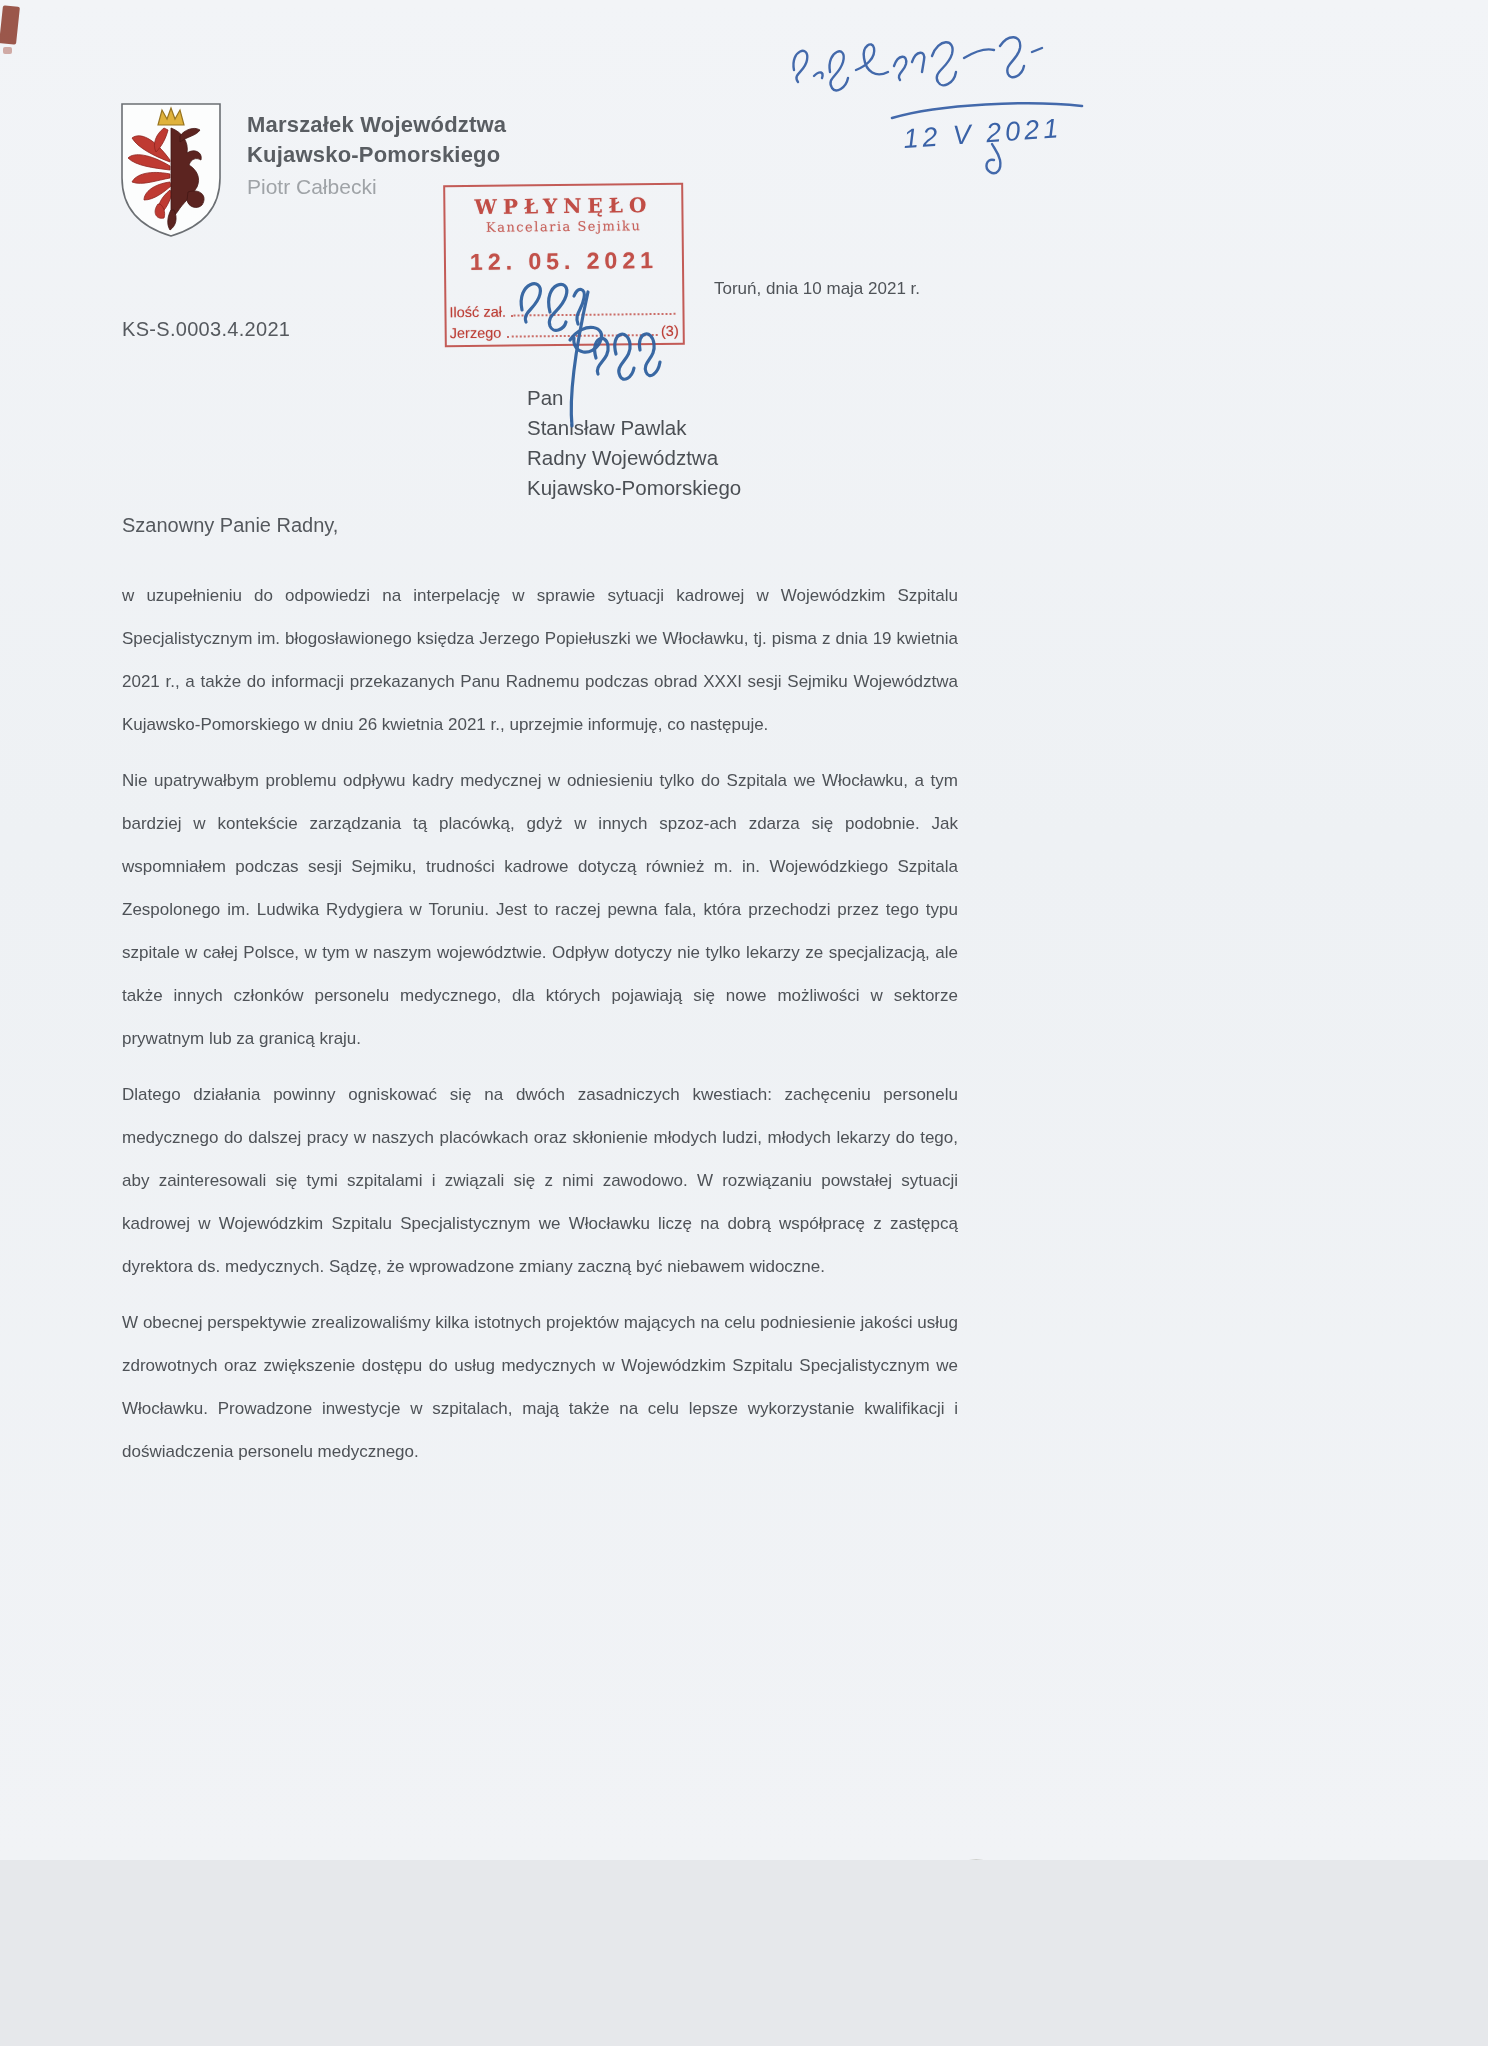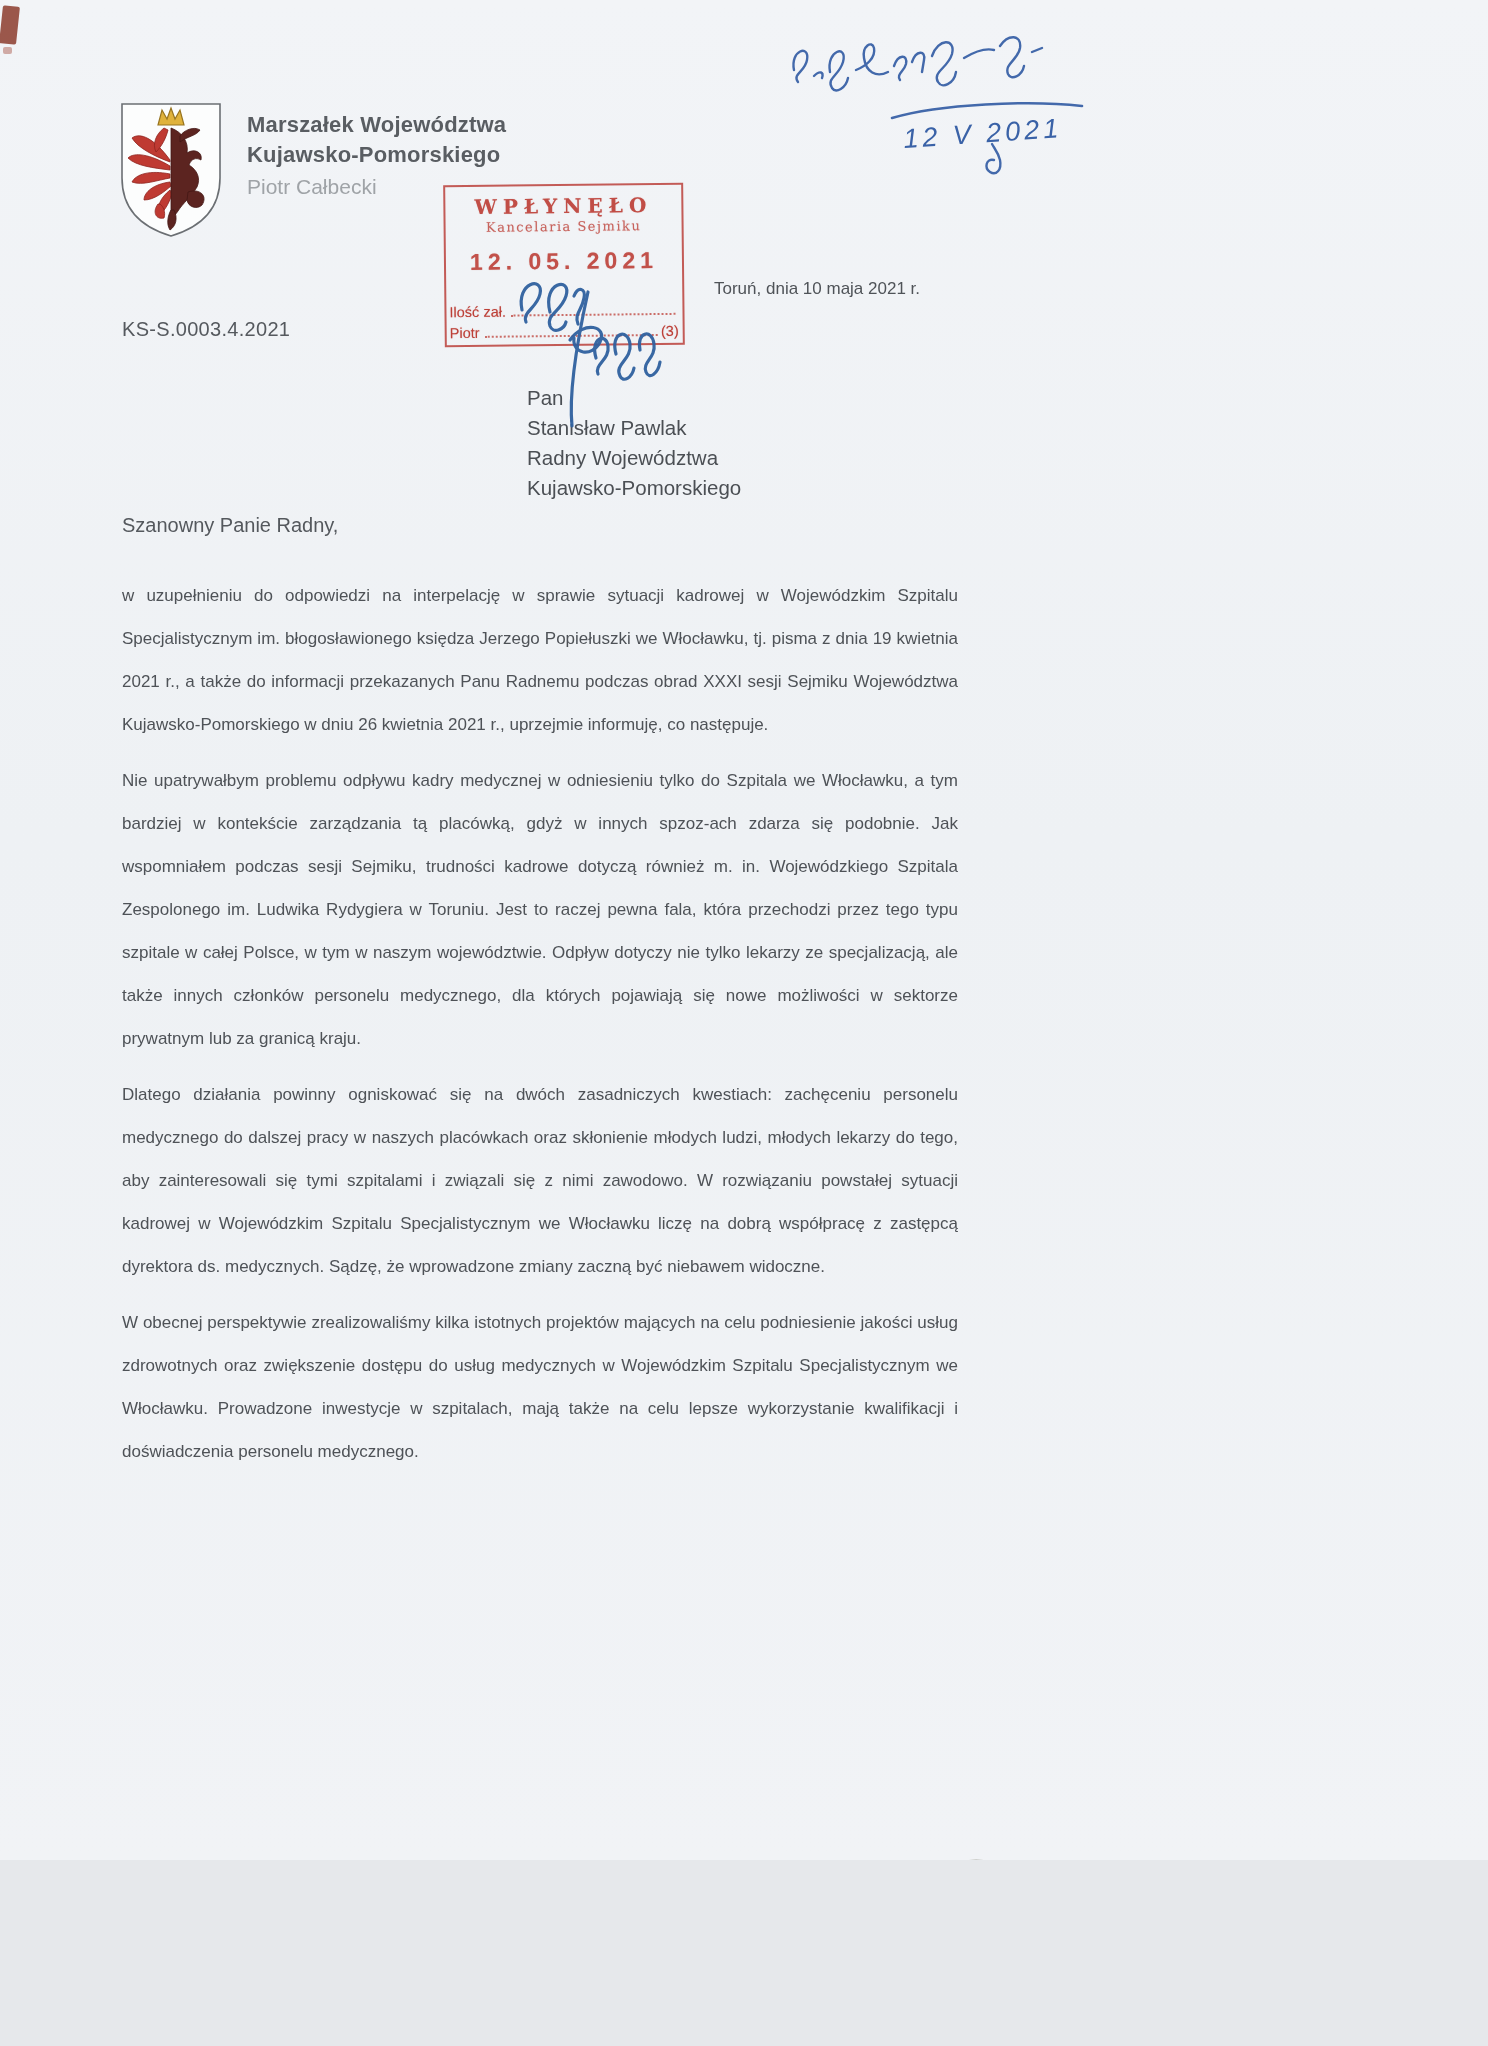--- a/index.html
+++ b/index.html
@@ -98,21 +98,21 @@
   <div class="stamp">
     <div class="stamp-title">WPŁYNĘŁO</div>
     <div class="stamp-sub">Kancelaria Sejmiku</div>
     <div class="stamp-date">12. 05. 2021</div>
     <div class="stamp-bottom">
       <div class="srow">
         <span>Ilość zał.</span>
         <span class="dots"></span>
       </div>
       <div class="srow">
-        <span>Piotr</span>
+        <span>Jerzego</span>
         <span class="dots"></span>
         <span>(3)</span>
       </div>
     </div>
   </div>
 
   <svg class="signature" viewBox="0 0 184 172">
     <g fill="none" stroke="#30619f" stroke-width="3.2" stroke-linecap="round" opacity=".95">
       <path d="M30,44 C24,16 52,10 48,28 C45,42 30,46 34,56"></path>
       <path d="M58,46 C50,16 80,10 74,30 C69,46 54,48 58,60 C61,68 72,64 74,56"></path>

